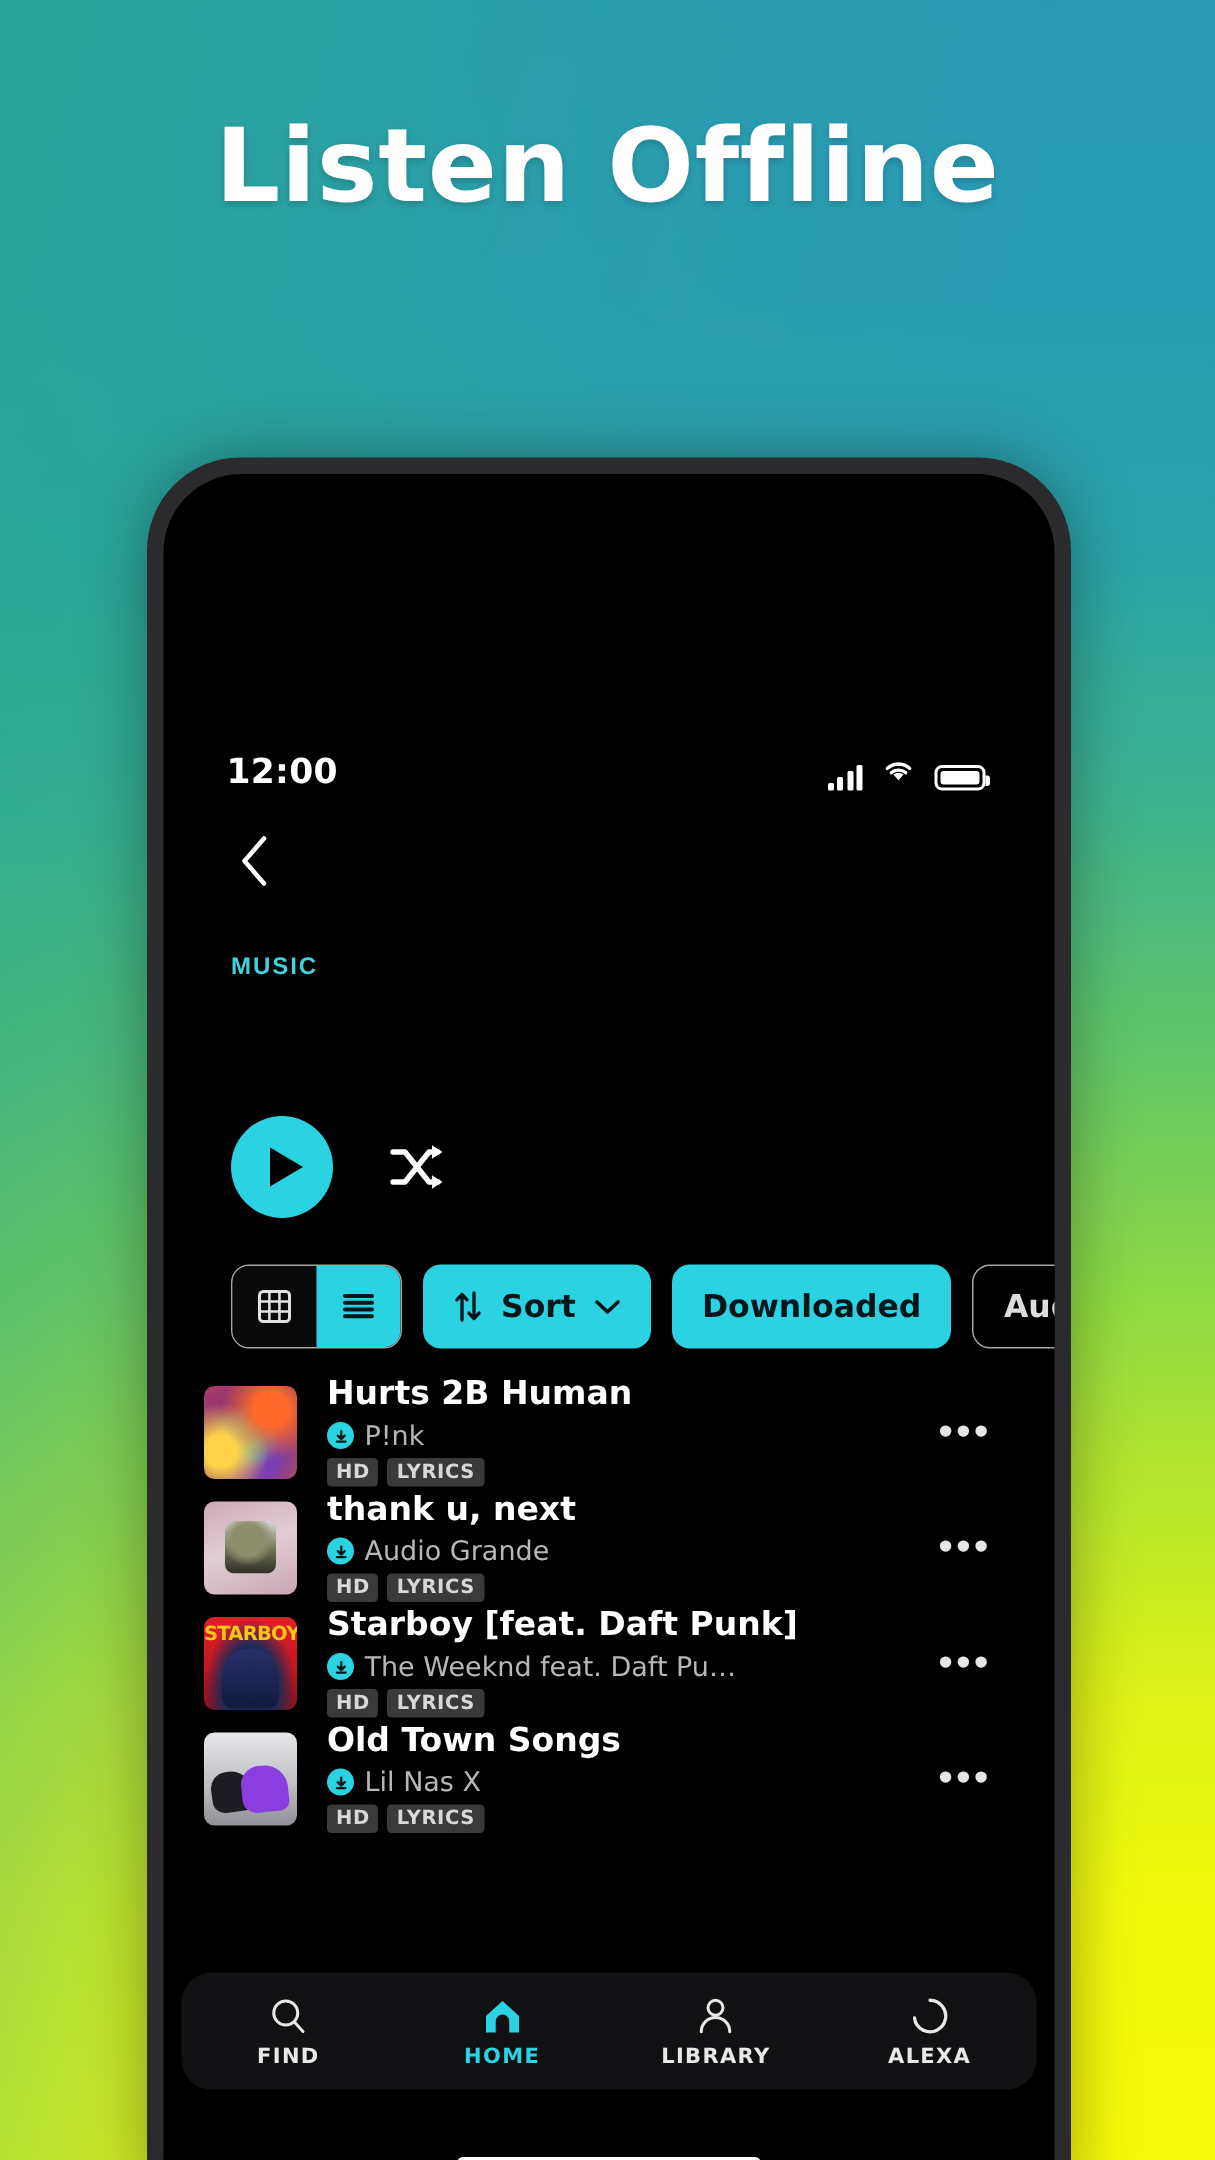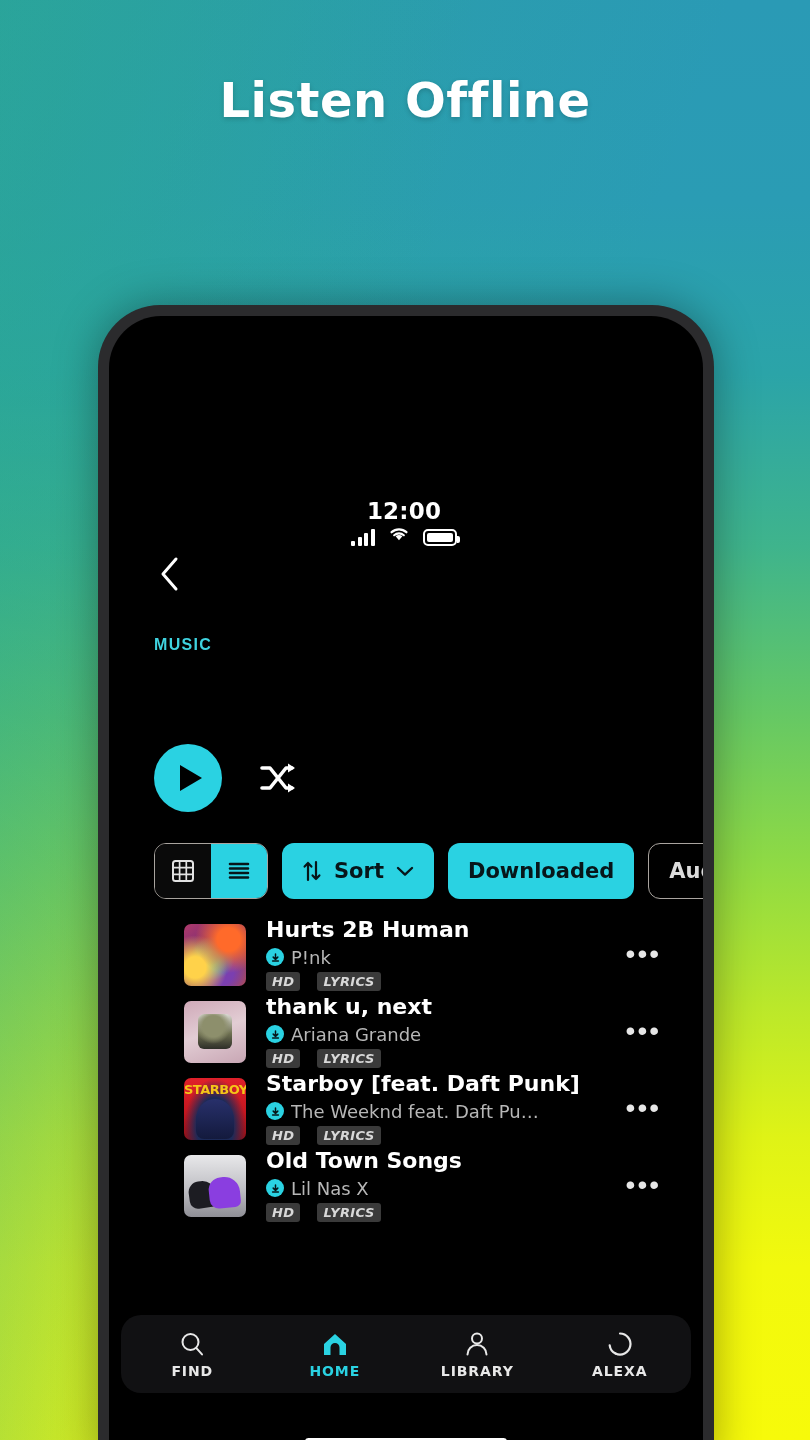--- a/index.html
+++ b/index.html
@@ -31,21 +31,21 @@
   #bg-left-tint {
     position:absolute; inset:0;
     background:linear-gradient(100deg, rgba(40,170,140,0.40) 0%, rgba(0,0,0,0) 45%);
   }
 
   
   .headline {
     position:absolute;
     top:72px; left:0; width:810px;
     text-align:center;
-    font-size:48px;
+    font-size:68px;
     font-weight:bold;
     color:#ffffff;
     letter-spacing:0.5px;
     font-family:"DejaVu Sans", sans-serif;
     text-shadow:0 2px 5px rgba(0,0,0,0.18);
   }
 
   
   .phone {
     position:absolute;
@@ -64,21 +64,20 @@
     overflow:hidden;
   }
 
   
   .statusbar {
     position:absolute; top:182px; left:0; width:594px;
     height:34px;
     display:flex; align-items:center;
     justify-content:space-between;
     padding:0 46px 0 42px;
-    flex-direction:column;
   }
   .status-time {
     color:#fff; font-size:23px; font-weight:bold;
     font-family:"DejaVu Sans", sans-serif;
     letter-spacing:0.2px;
   }
   .status-icons { display:flex; align-items:flex-end; gap:12px; }
   .sig { display:flex; align-items:flex-end; gap:2.5px; height:17px; }
   .sig i { display:block; width:4px; background:#fff; border-radius:1px; }
   .sig i:nth-child(1){height:5px;} .sig i:nth-child(2){height:9px;}
@@ -160,43 +159,43 @@
     font-family:"DejaVu Sans", sans-serif;
     white-space:nowrap; cursor:pointer; flex:0 0 auto;
   }
   .chip.filled { background:#2ad2e2; color:#07161a; }
   .chip.outline { background:#000; color:#dcdcdc; border:1.5px solid #a9a49f; }
 
   
   .tracklist { position:absolute; top:600px; left:0; width:594px; }
   .track {
     height:77px; display:flex; align-items:center;
-    padding:0 42px 0 45px; position:relative;
+    padding:0 42px 0 27px; position:relative;
   }
   .art {
     width:62px; height:62px; border-radius:7px; flex:0 0 auto;
-    overflow:hidden; position:relative;margin-left:30px;
+    overflow:hidden; position:relative;
   }
   .meta { flex:1 1 auto; margin-left:20px; min-width:0; }
   .t-title {
     color:#fff; font-size:22px; font-weight:600; line-height:1.12;
     font-family:"DejaVu Sans", sans-serif;
     white-space:nowrap; overflow:hidden; text-overflow:ellipsis;
   }
   .t-artist-row { display:flex; align-items:center; gap:7px; margin-top:4px; }
   .dl-badge {
     width:18px; height:18px; border-radius:50%; background:#2ad2e2;
     flex:0 0 auto; display:flex; align-items:center; justify-content:center;
   }
   .t-artist {
     color:#b7b7b7; font-size:18px;
     font-family:"DejaVu Sans", sans-serif;
     white-space:nowrap; overflow:hidden; text-overflow:ellipsis;
   }
-  .tags { display:flex; gap:17px; margin-top:4px;font-style:italic; }
+  .tags { display:flex; gap:6px; margin-top:4px; }
   .tag {
     background:#3a3a3a; color:#d8d8d8;
     font-size:13px; font-weight:bold; letter-spacing:0.4px;
     padding:2px 6px; border-radius:3px;
     font-family:"DejaVu Sans", sans-serif;
   }
   .more {
     color:#e6e6e6; font-size:28px; letter-spacing:2px;
     line-height:0.6; flex:0 0 auto; cursor:pointer;
     padding-left:12px;
@@ -398,21 +397,21 @@
         <div class="art art-tun"></div>
         <div class="meta">
           <div class="t-title">thank u, next</div>
           <div class="t-artist-row">
             <span class="dl-badge">
               <svg width="11" height="11" viewBox="0 0 11 11">
                 <path d="M5.5 2 V7.4 M5.5 7.4 L3.2 5.1 M5.5 7.4 L7.8 5.1" stroke="#06161a" stroke-width="1.5" fill="none" stroke-linecap="round" stroke-linejoin="round"></path>
                 <path d="M2.6 9 H8.4" stroke="#06161a" stroke-width="1.5" stroke-linecap="round"></path>
               </svg>
             </span>
-            <span class="t-artist">Ariana Grande</span>
+            <span class="t-artist">Audio Grande</span>
           </div>
           <div class="tags">
             <span class="tag">HD</span>
             <span class="tag">LYRICS</span>
           </div>
         </div>
         <div class="more">•••</div>
       </div>
 
       <div class="track">

